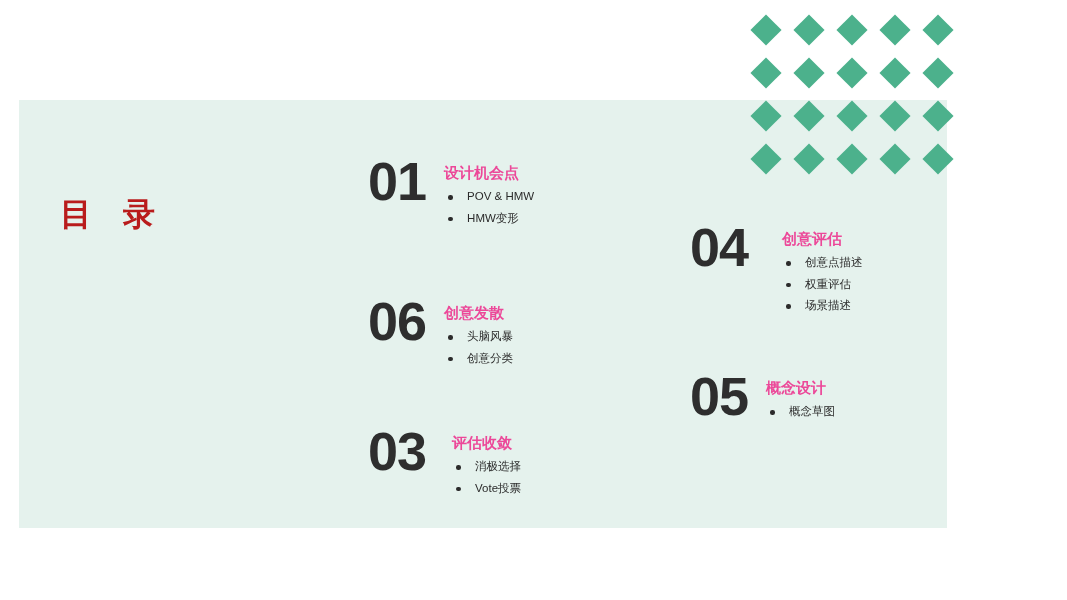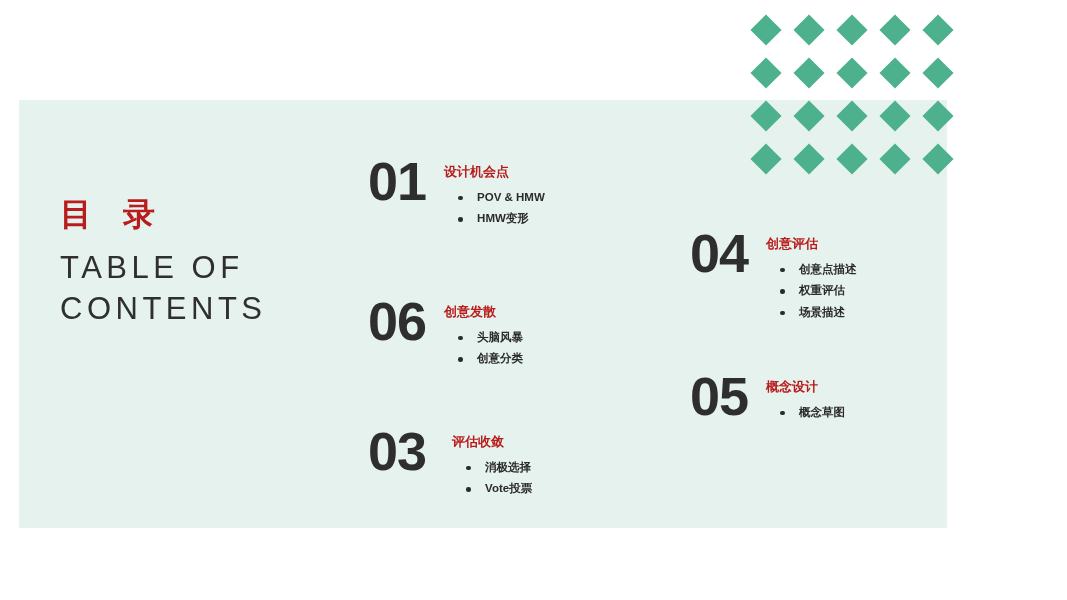--- a/index.html
+++ b/index.html
@@ -82,31 +82,30 @@
     line-height: 0.86;
     letter-spacing: -1px;
     color: #2e2e2e;
     flex: 0 0 auto;
   }
   .sec-body {
     padding-left: 18px;
     padding-top: 6px;
   }
   .sec-title {
-    font-size: 13px;
+    font-size: 15px;
     font-weight: bold;
-    color: #b91c1c;
+    color: #ec4899;
     margin: 0 0 9px 0;
     line-height: 1.2;
   }
   .sec-list {
     list-style: none;
-    margin: 12px;
+    margin: 2px;
     padding: 0;
-    font-weight: bold;
   }
   .sec-list li {
     position: relative;
     padding-left: 21px;
     font-size: 11.5px;
     line-height: 1.0;
     color: #2b2b2b;
     margin-bottom: 10px;
     white-space: nowrap;
   }
@@ -119,21 +118,21 @@
     height: 4.5px;
     border-radius: 50%;
     background: #2b2b2b;
   }
 
   
   #section-01 { left: 368px; top: 158px; }
   #section-02 { left: 368px; top: 298px; }
   #section-03 { left: 368px; top: 428px; gap: 8px; }
   
-  #section-04 { left: 690px; top: 230px; }
+  #section-04 { left: 690px; top: 224px; gap: 16px; }
   #section-05 { left: 690px; top: 373px; }
 </style>
 </head>
 <body>
 
 <div id="mint-panel"></div>
 
 <div id="diamond-grid">
     <div class="diamond" style="left: 10px; top: 10px; background: rgb(76, 177, 140);"></div>
     <div class="diamond" style="left: 53px; top: 10px; background: rgb(76, 177, 140);"></div>
@@ -152,24 +151,20 @@
     <div class="diamond" style="left: 182px; top: 96px; background: rgb(76, 177, 140);"></div>
     <div class="diamond" style="left: 10px; top: 139px; background: rgb(76, 177, 140);"></div>
     <div class="diamond" style="left: 53px; top: 139px; background: rgb(76, 177, 140);"></div>
     <div class="diamond" style="left: 96px; top: 139px; background: rgb(76, 177, 140);"></div>
     <div class="diamond" style="left: 139px; top: 139px; background: rgb(76, 177, 140);"></div>
     <div class="diamond" style="left: 182px; top: 139px; background: rgb(76, 177, 140);"></div>
   </div>
 
 <div id="title-block">
   <div id="title-cn">目 录</div>
-  <div id="title-en">
-    <div>TABLE OF</div>
-    <div>CONTENTS</div>
-  </div>
 </div>
 
 <div class="section" id="section-01">
   <div class="sec-num">01</div>
   <div class="sec-body">
     <div class="sec-title">设计机会点</div>
     <ul class="sec-list">
         <li><span class="bullet"></span><span>POV &amp; HMW</span></li>
         <li><span class="bullet"></span><span>HMW变形</span></li>
       </ul>

